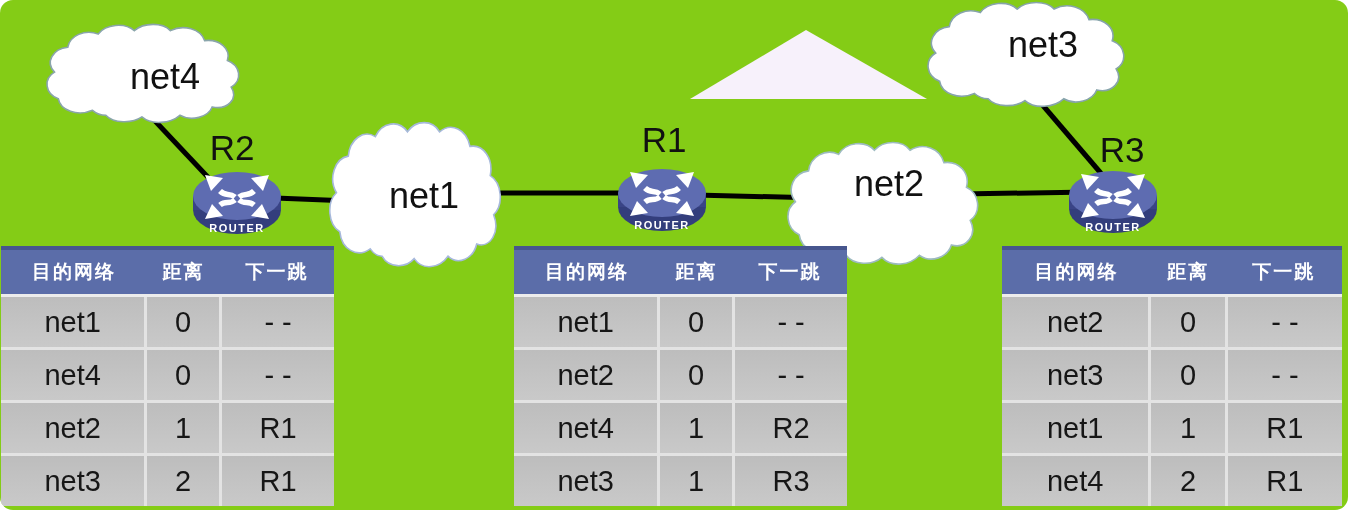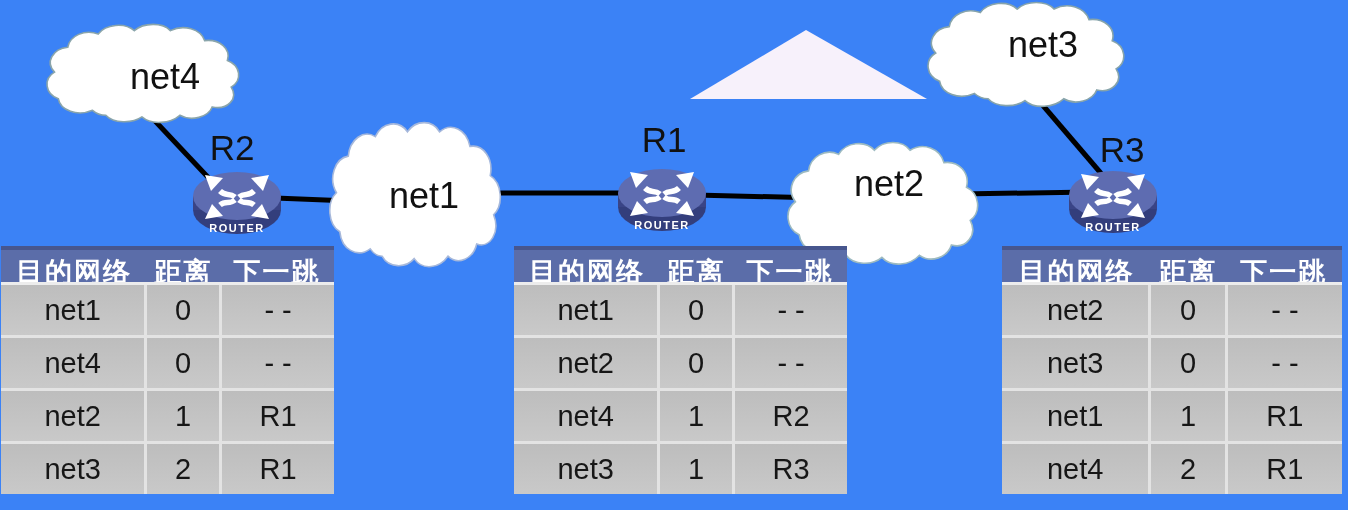--- a/index.html
+++ b/index.html
@@ -1,28 +1,28 @@
 <!DOCTYPE html>
 <html><head>
 <meta charset="utf-8">
 <style>
   html,body{margin:0;padding:0;background:#fff;}
   body{font-family:"Liberation Sans","DejaVu Sans",sans-serif;}
-  #canvas{position:relative;width:1348px;height:510px;background:#3b82f6;overflow:hidden;}
+  #canvas{position:relative;width:1348px;height:510px;background:#84cc16;overflow:hidden;border-radius:13px;}
   #canvas svg.bg{position:absolute;left:0;top:0;}
 
   .node-label{position:absolute;transform:translate(-50%,-50%);color:#111;
     font-size:36px;white-space:nowrap;}
   .router-label{position:absolute;transform:translate(-50%,-50%);color:#111;
     font-size:35px;white-space:nowrap;}
 
   .rtable{position:absolute;top:246px;}
-  .rtable .thead{display:flex;height:36px;line-height:44px;box-sizing:border-box;
+  .rtable .thead{display:flex;height:48px;line-height:44px;box-sizing:border-box;
     background:#5b6da9;border-top:4px solid #47568e;color:#fff;font-weight:bold;
-    font-size:27px;letter-spacing:2px;}
+    font-size:19px;letter-spacing:2px;}
   .rtable .thead span{flex-grow:1;flex-basis:0;text-align:center;white-space:nowrap;overflow:hidden;}
   .rtable .thead span.c0{flex-grow:438;}
   .rtable .thead span.c1{flex-grow:220;}
   .rtable .thead span.c2{flex-grow:342;text-align:center;}
   .rtable .tbody{display:grid;grid-template-columns:438fr 220fr 342fr;gap:3px;
     background:#e3e3e3;border-top:3px solid #ececec;}
   .rtable .cell{height:50px;line-height:50px;text-align:center;font-size:29px;
     color:#161616;background:linear-gradient(180deg,#bdbdbd 0%,#c9c9c9 100%);
     white-space:nowrap;overflow:hidden;}
 </style>

